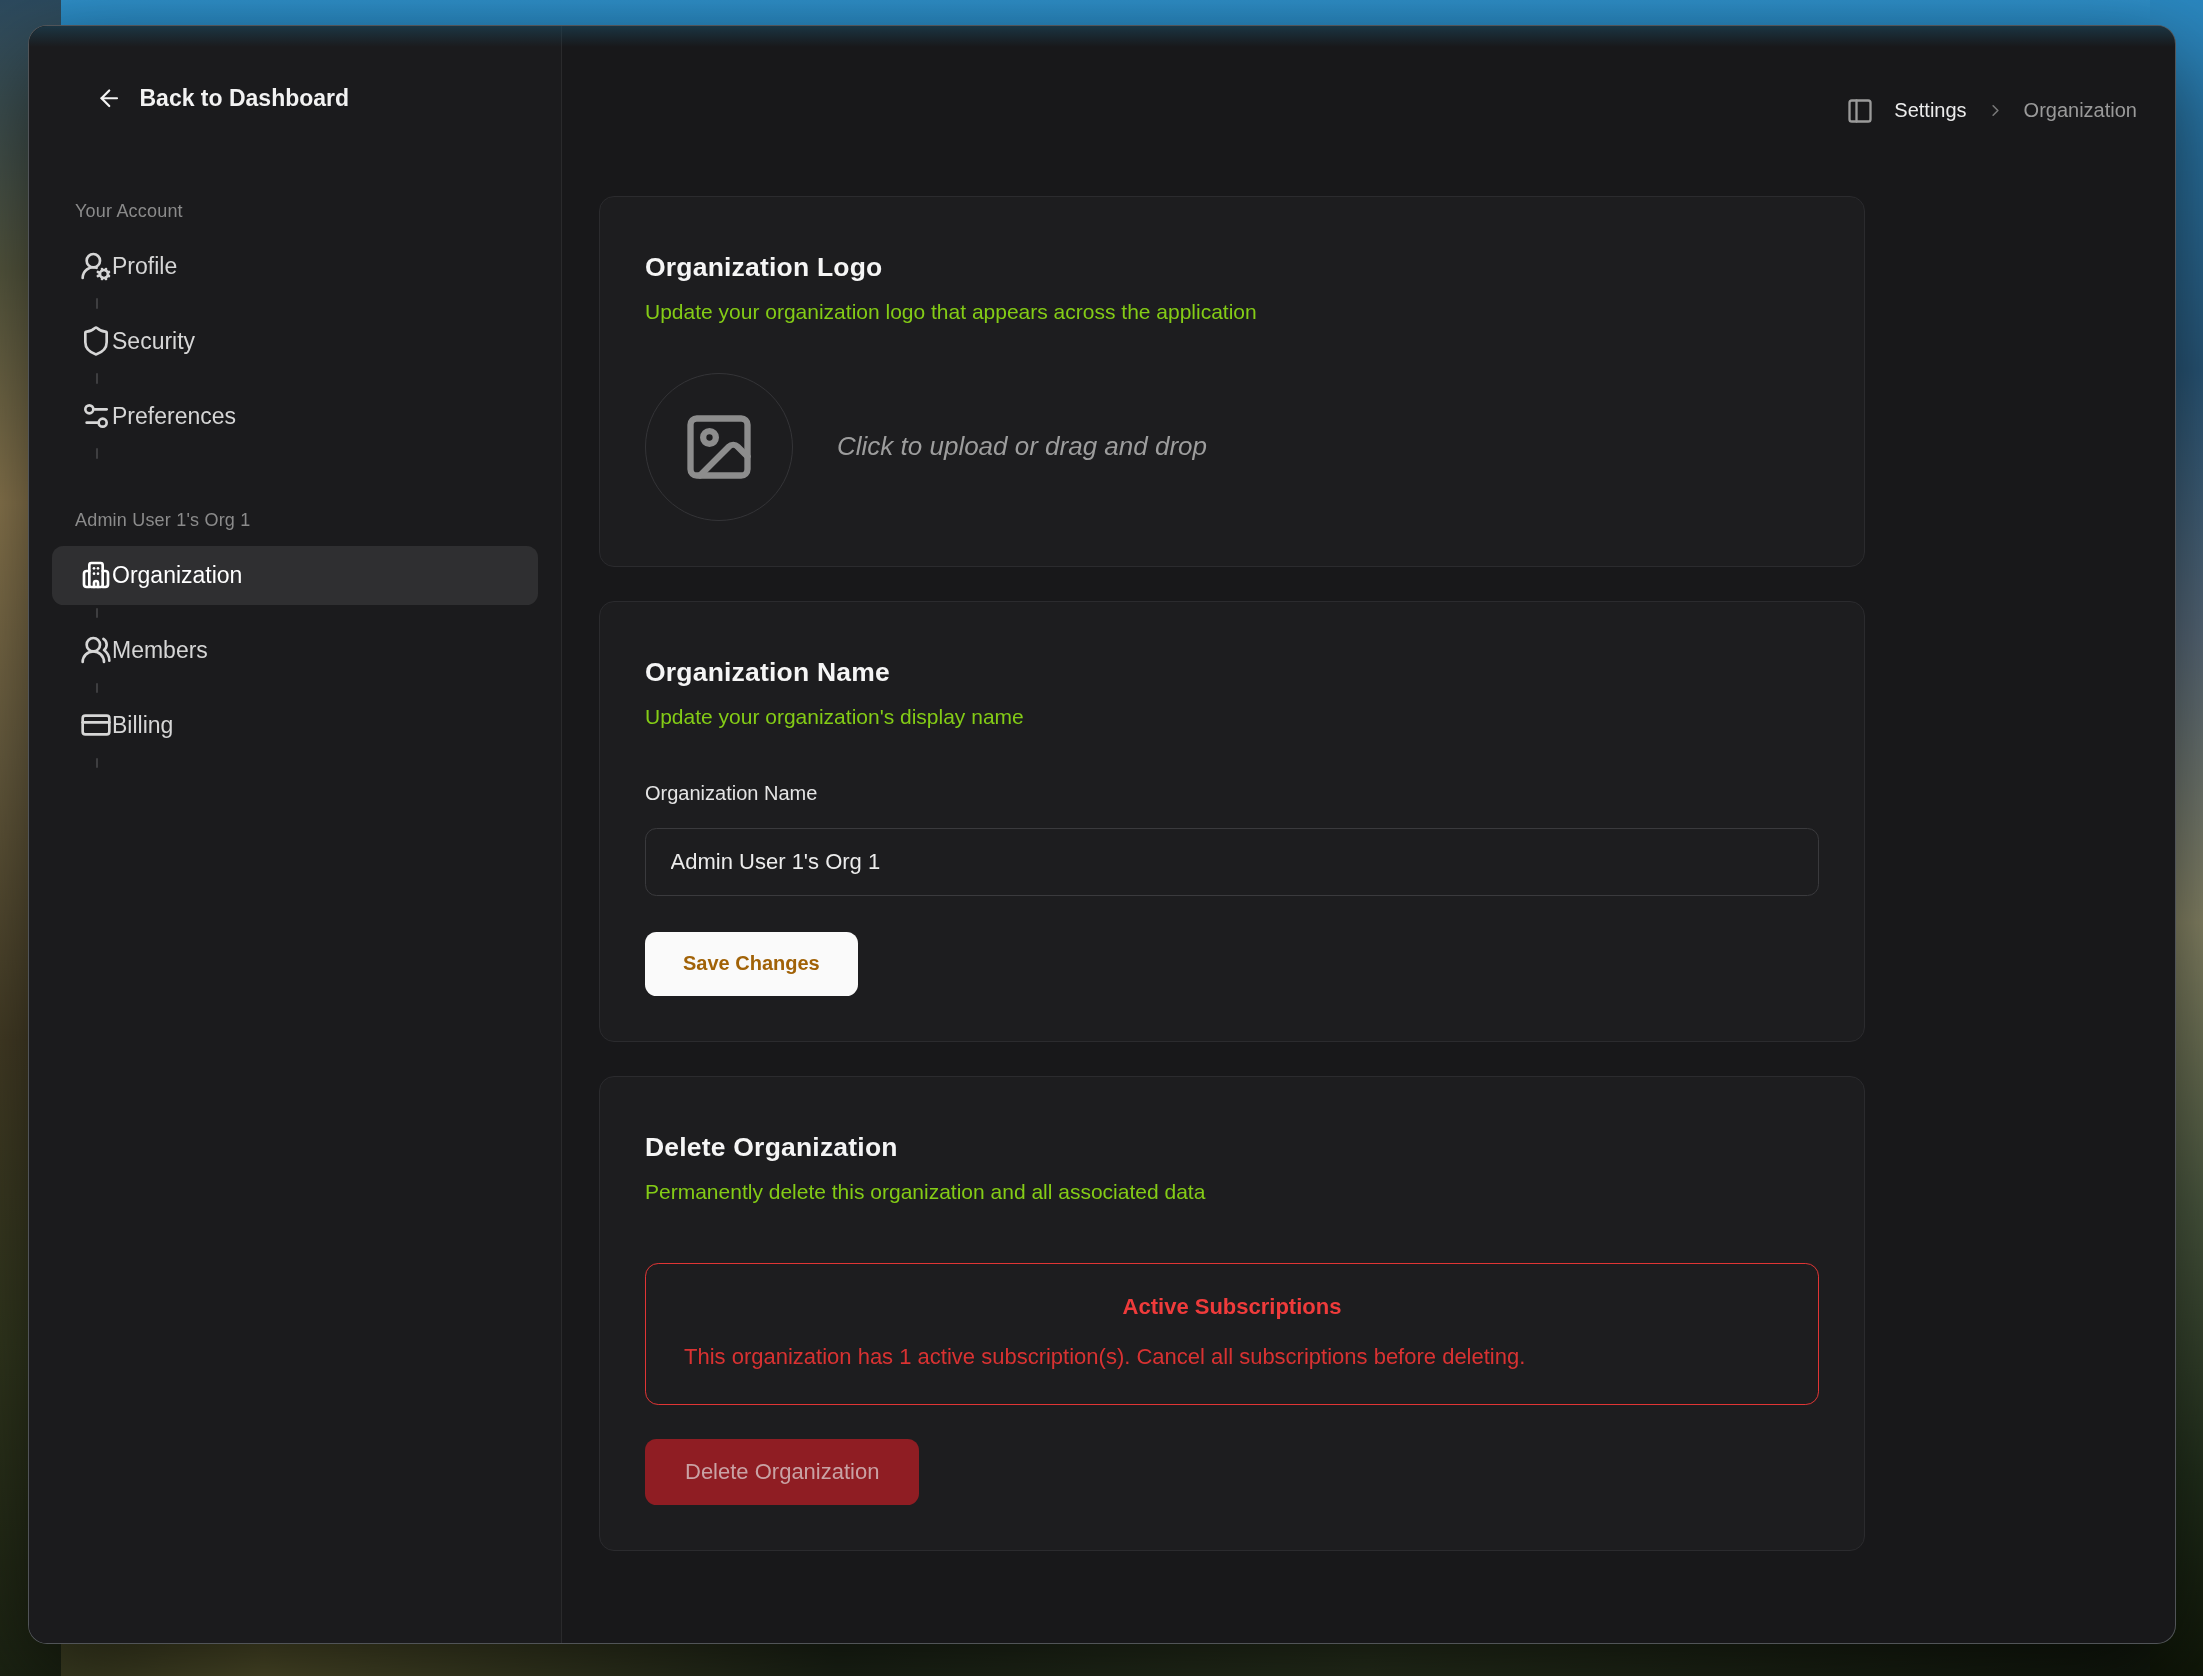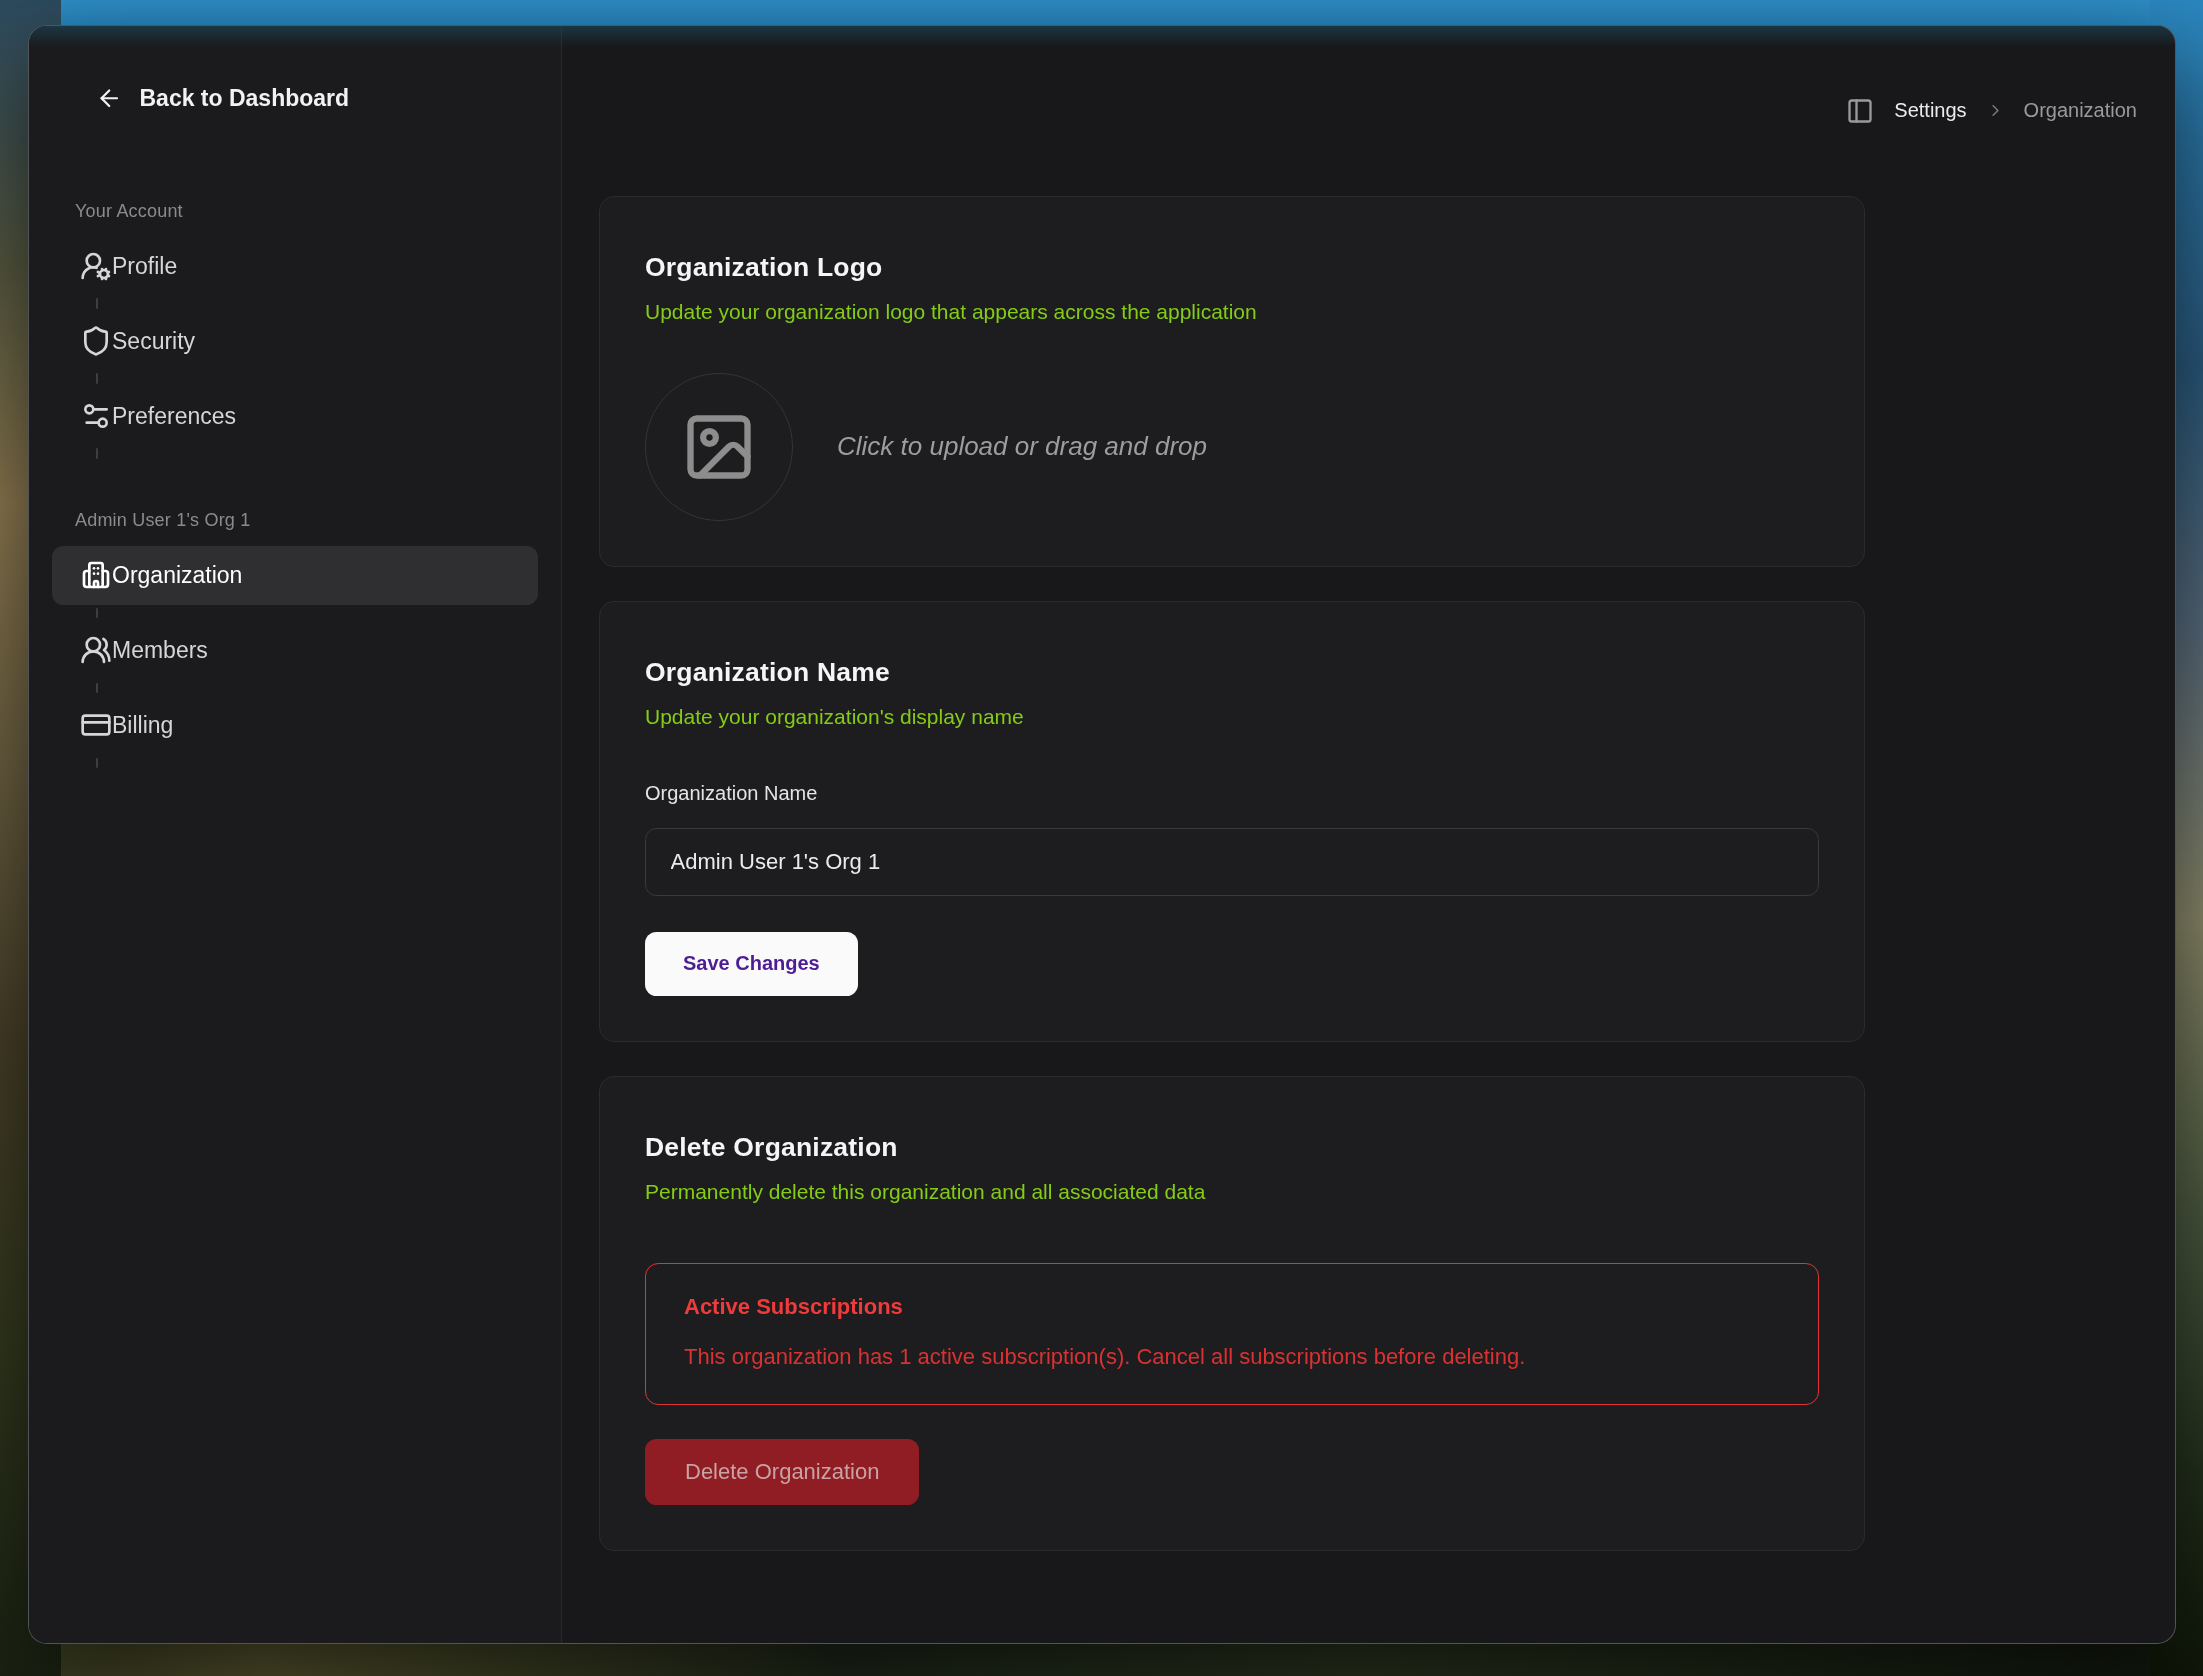--- a/index.html
+++ b/index.html
@@ -95,31 +95,31 @@
   
   .field-label { display:block; color:#e4e4e4; font-size:20px; font-weight:500; margin:53px 0 0; }
   .text-input {
     display:block; width:100%; height:68px; margin-top:23px;
     background:#1d1d1f; border:0.9px solid #3a3a3d; border-radius:11.4px;
     color:#ebebeb; font-family:inherit; font-size:22px; padding:0 24.6px;
     outline:none;
   }
   .save-btn {
     margin-top:36px; height:64px; padding:0 38px;
-    background:#fafafa; color:#4c1d95;
+    background:#fafafa; color:#a16207;
     border:none; border-radius:11.4px; cursor:pointer;
     font-family:inherit; font-size:20px; font-weight:600;
   }
   
   .alert {
     margin-top:59px; padding:30px 38px 34px;
     border:1.4px solid #e03535; border-radius:13.2px;
     background:transparent;
   }
-  .alert-title { color:#ef3b3b; font-size:22px; font-weight:700; }
+  .alert-title { color:#ef3b3b; font-size:22px; font-weight:700;text-align:center; }
   .alert-body { color:#d93232; font-size:22px; margin-top:24.6px; }
   .delete-btn {
     margin-top:34px; height:66px; padding:0 40px;
     background:#8f1d23; color:#c9a2a4;
     border:none; border-radius:11.4px; cursor:pointer;
     font-family:inherit; font-size:22px; font-weight:500;
   }
   svg.icon { fill:none; stroke:currentColor; stroke-width:2; stroke-linecap:round; stroke-linejoin:round; }
 </style>
 </head>

